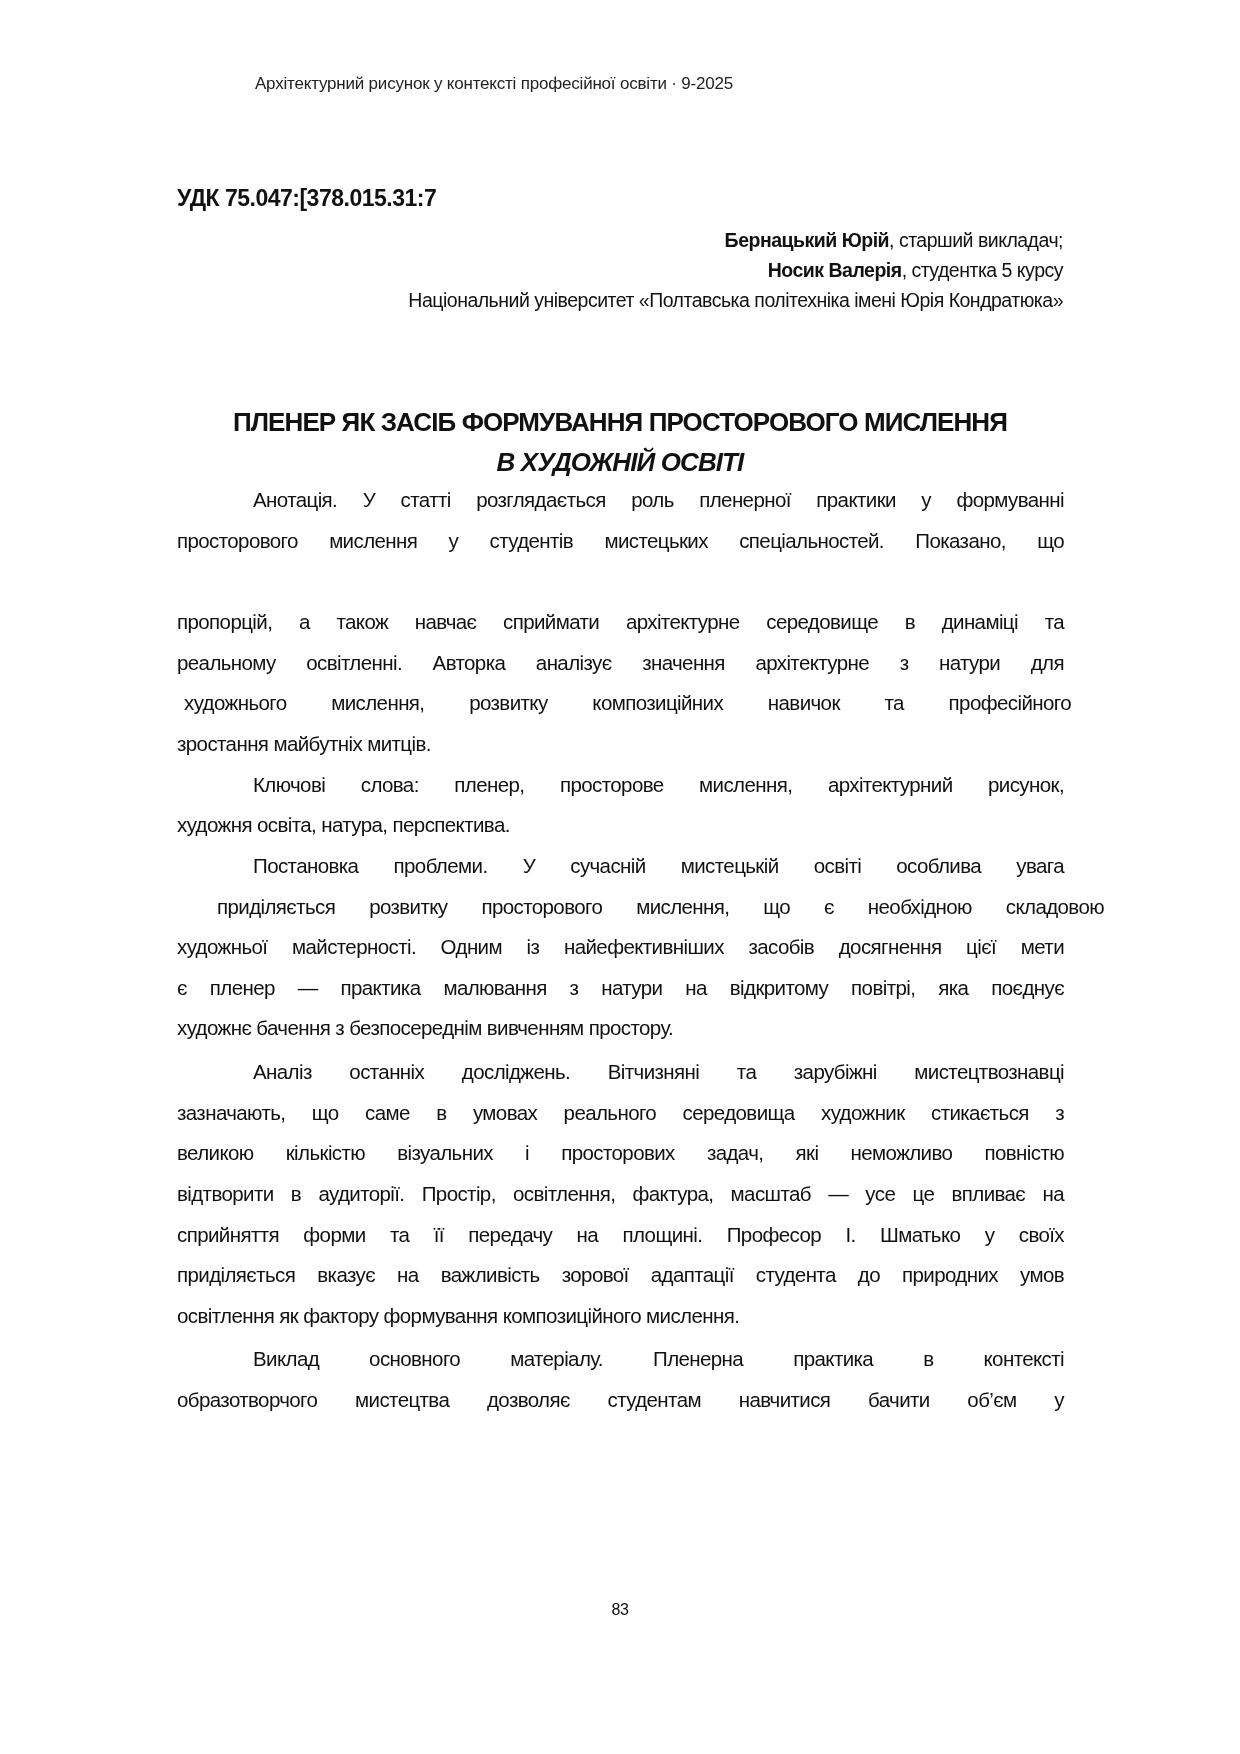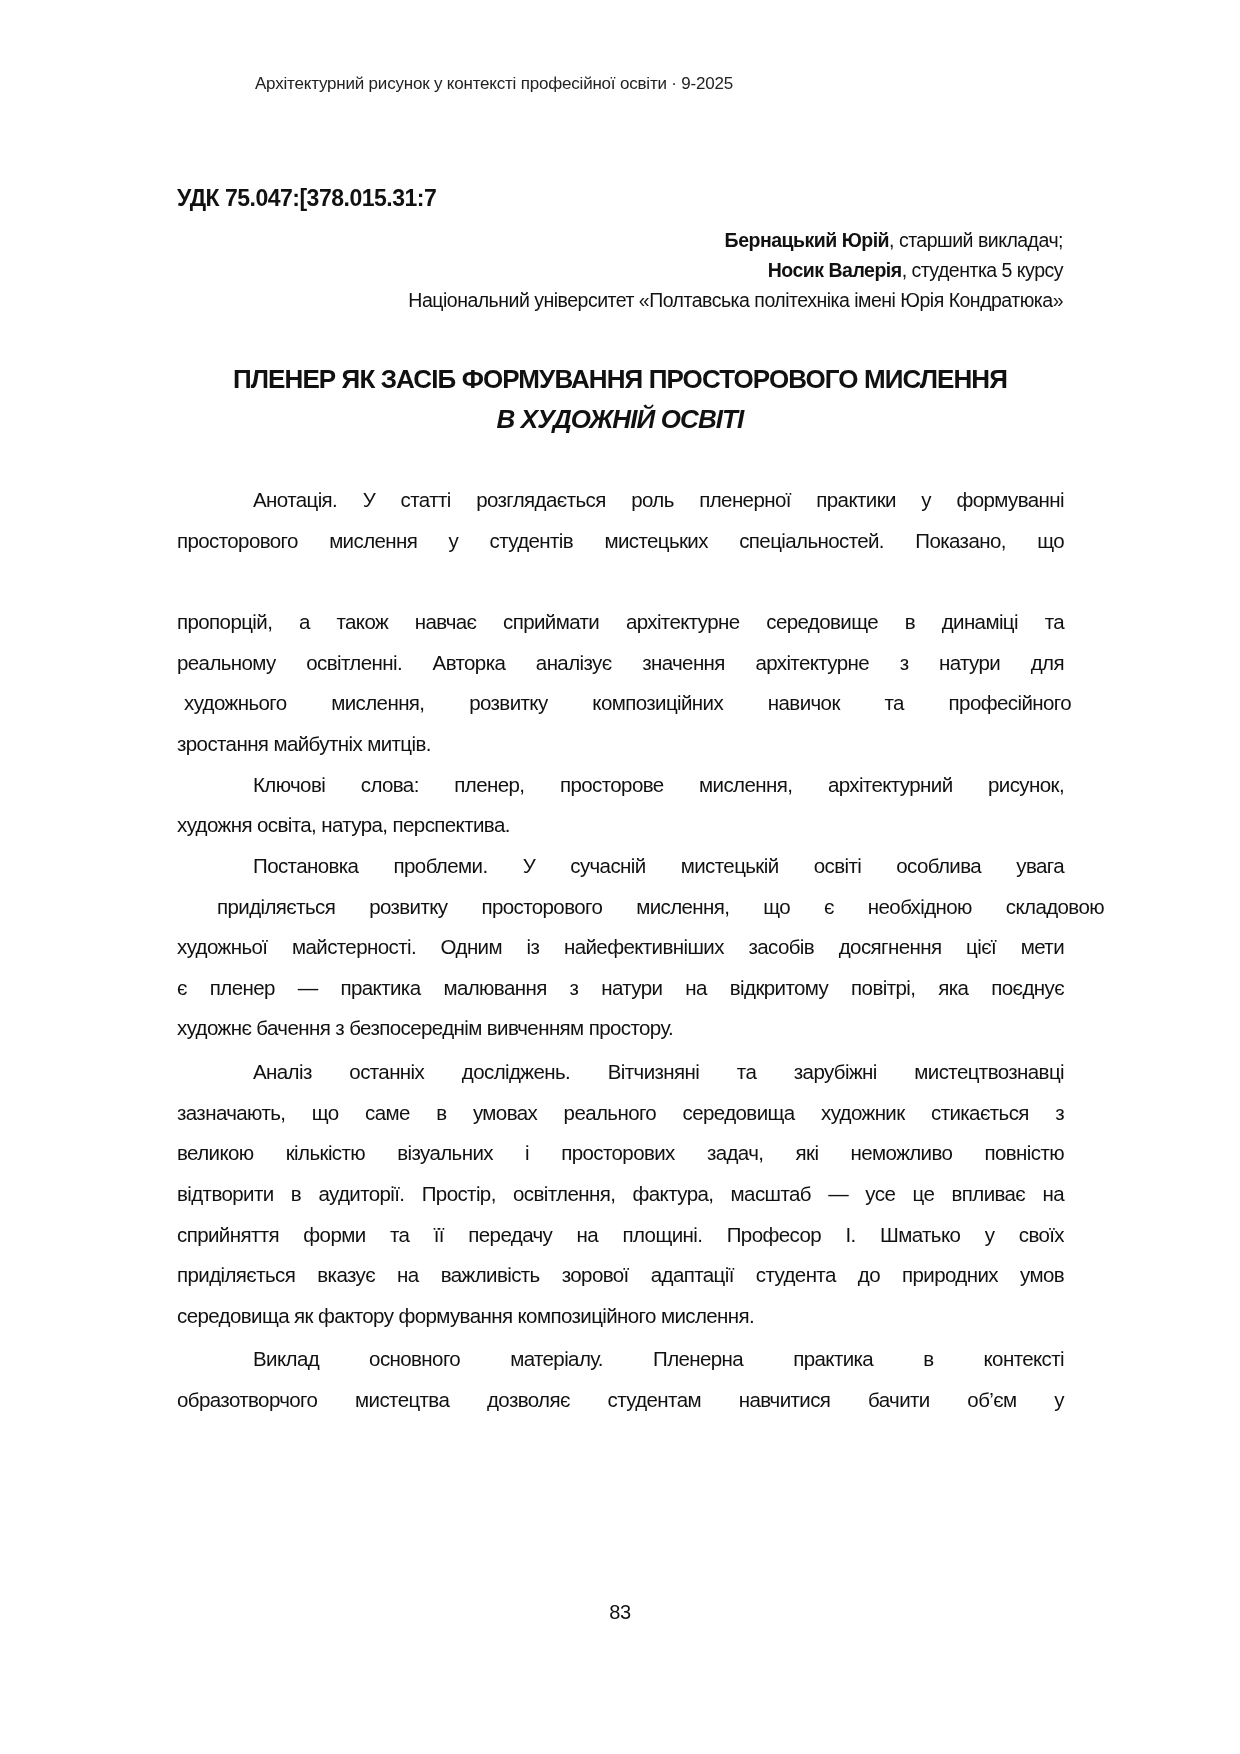--- a/index.html
+++ b/index.html
@@ -49,20 +49,21 @@
     }
     .author-line b { font-weight: bold; }
     .title-line {
       position: absolute;
       left: 0; width: 1240px;
       text-align: center;
       font-size: 26px;
       font-weight: bold;
       letter-spacing: -0.9px;
       white-space: nowrap;
+      margin-top: 43px;
     }
     .line {
       position: absolute;
       left: 177px;
       width: 887px;
       font-size: 20.5px;
       white-space: nowrap;
       text-align: justify;
       text-align-last: justify;
       letter-spacing: -0.6px;
@@ -73,21 +74,21 @@
       width: 811px;
     }
     .line.last {
       text-align-last: left;
     }
     .page-number {
       position: absolute;
       left: 0; width: 1240px;
       top: 1601px;
       text-align: center;
-      font-size: 20px;
+      font-size: 16px;
       letter-spacing: -0.3px;
     }
   </style>
 </head>
 <body>
 
 <div class="page">
 
   <div class="running-header">Архітектурний рисунок у контексті професійної освіти · 9-2025</div>
 
@@ -115,19 +116,19 @@
   <div class="line" style="top:934px;">художньої майстерності. Одним із найефективніших засобів досягнення цієї мети</div>
   <div class="line" style="top:975px;">є пленер — практика малювання з натури на відкритому повітрі, яка поєднує</div>
   <div class="line last" style="top:1015px;">художнє бачення з безпосереднім вивченням простору.</div>
 
   <div class="line indent" style="top:1059px;">Аналіз останніх досліджень. Вітчизняні та зарубіжні мистецтвознавці</div>
   <div class="line" style="top:1100px;">зазначають, що саме в умовах реального середовища художник стикається з</div>
   <div class="line" style="top:1140px;">великою кількістю візуальних і просторових задач, які неможливо повністю</div>
   <div class="line" style="top:1181px;">відтворити в аудиторії. Простір, освітлення, фактура, масштаб — усе це впливає на</div>
   <div class="line" style="top:1222px;">сприйняття форми та її передачу на площині. Професор І. Шматько у своїх</div>
   <div class="line" style="top:1262px;">приділяється вказує на важливість зорової адаптації студента до природних умов</div>
-  <div class="line last" style="top:1303px;">середовища як фактору формування композиційного мислення.</div>
+  <div class="line last" style="top:1303px;">освітлення як фактору формування композиційного мислення.</div>
 
   <div class="line indent" style="top:1346px;">Виклад основного матеріалу. Пленерна практика в контексті</div>
   <div class="line" style="top:1387px;">образотворчого мистецтва дозволяє студентам навчитися бачити об’єм у</div>
 
   <div class="page-number">83</div>
 </div>
 
 </body></html>

